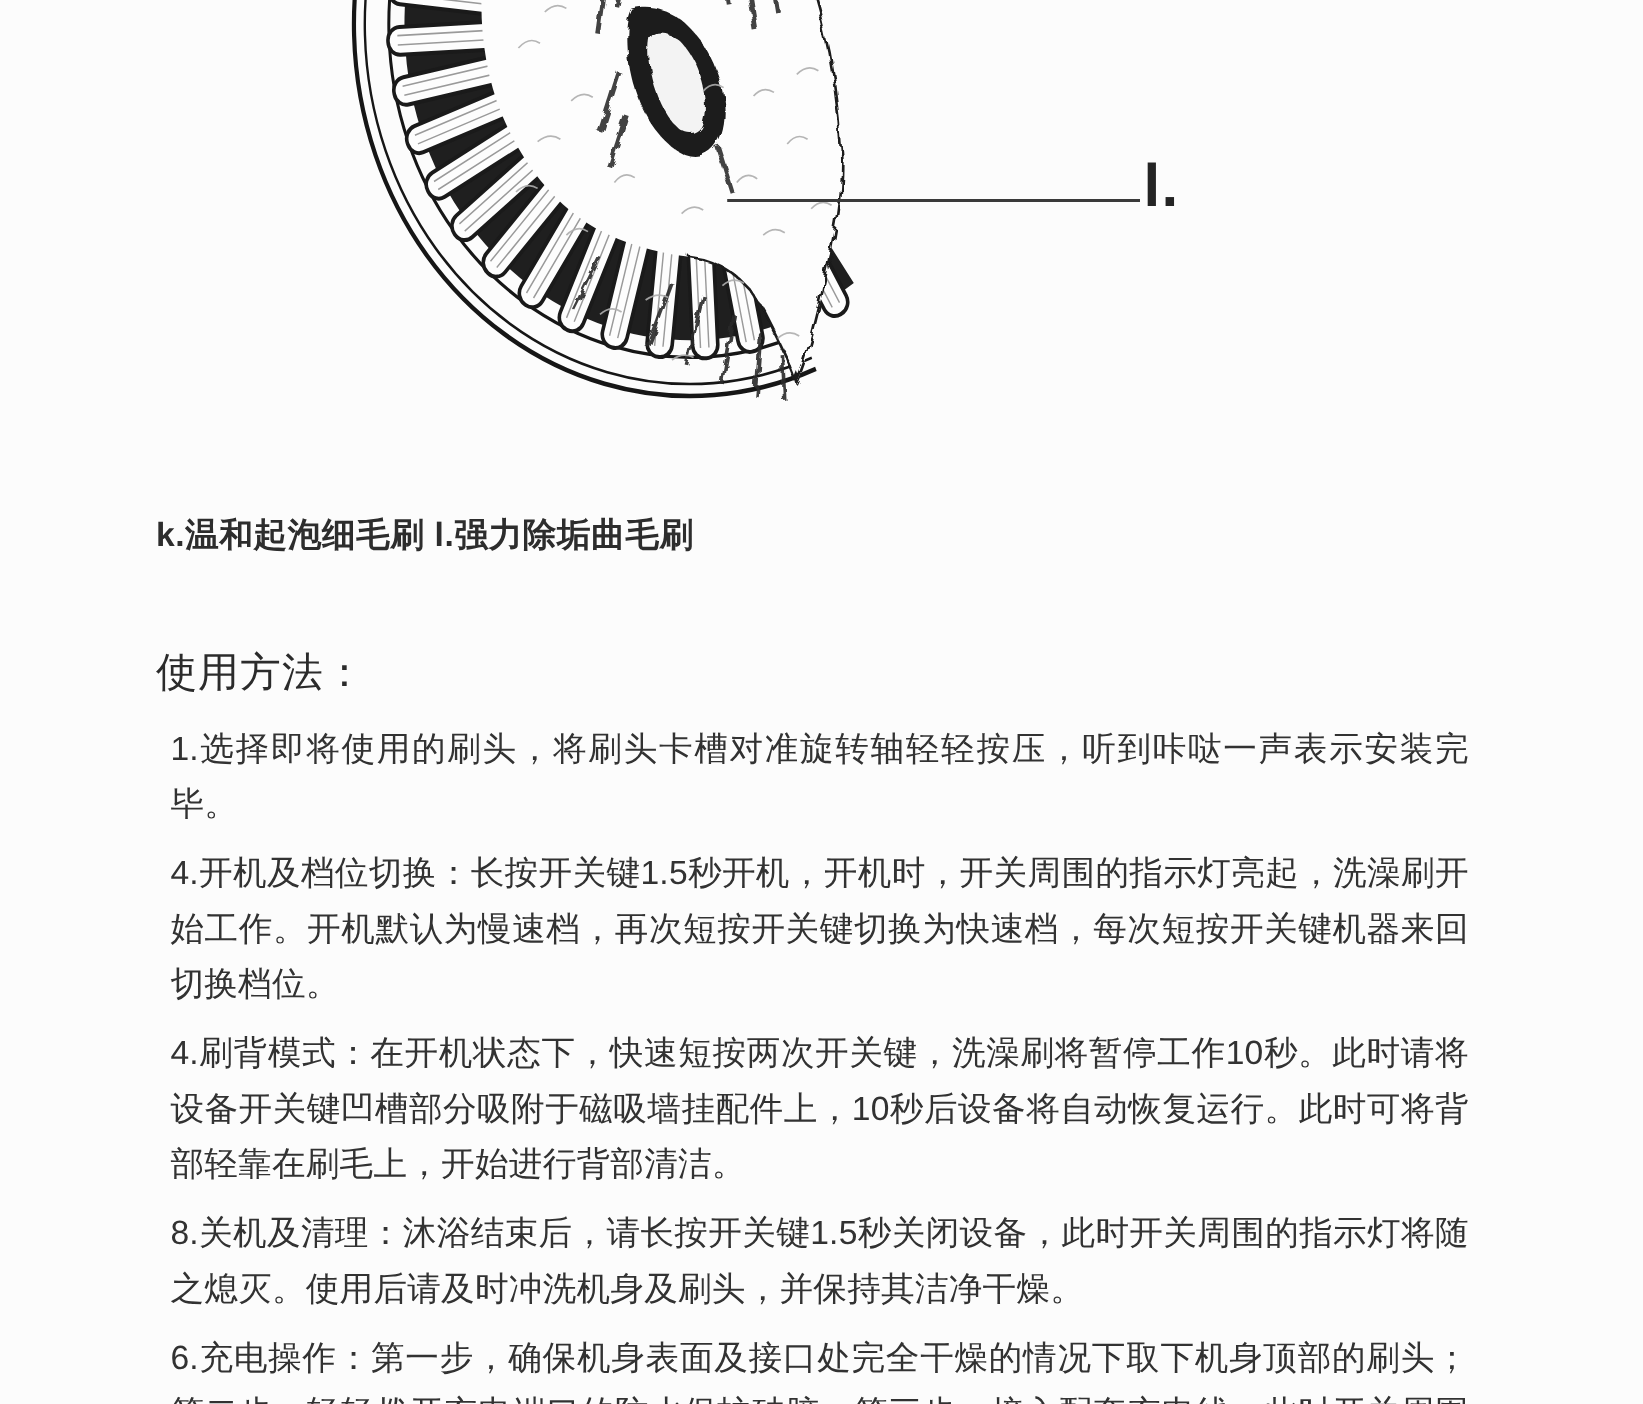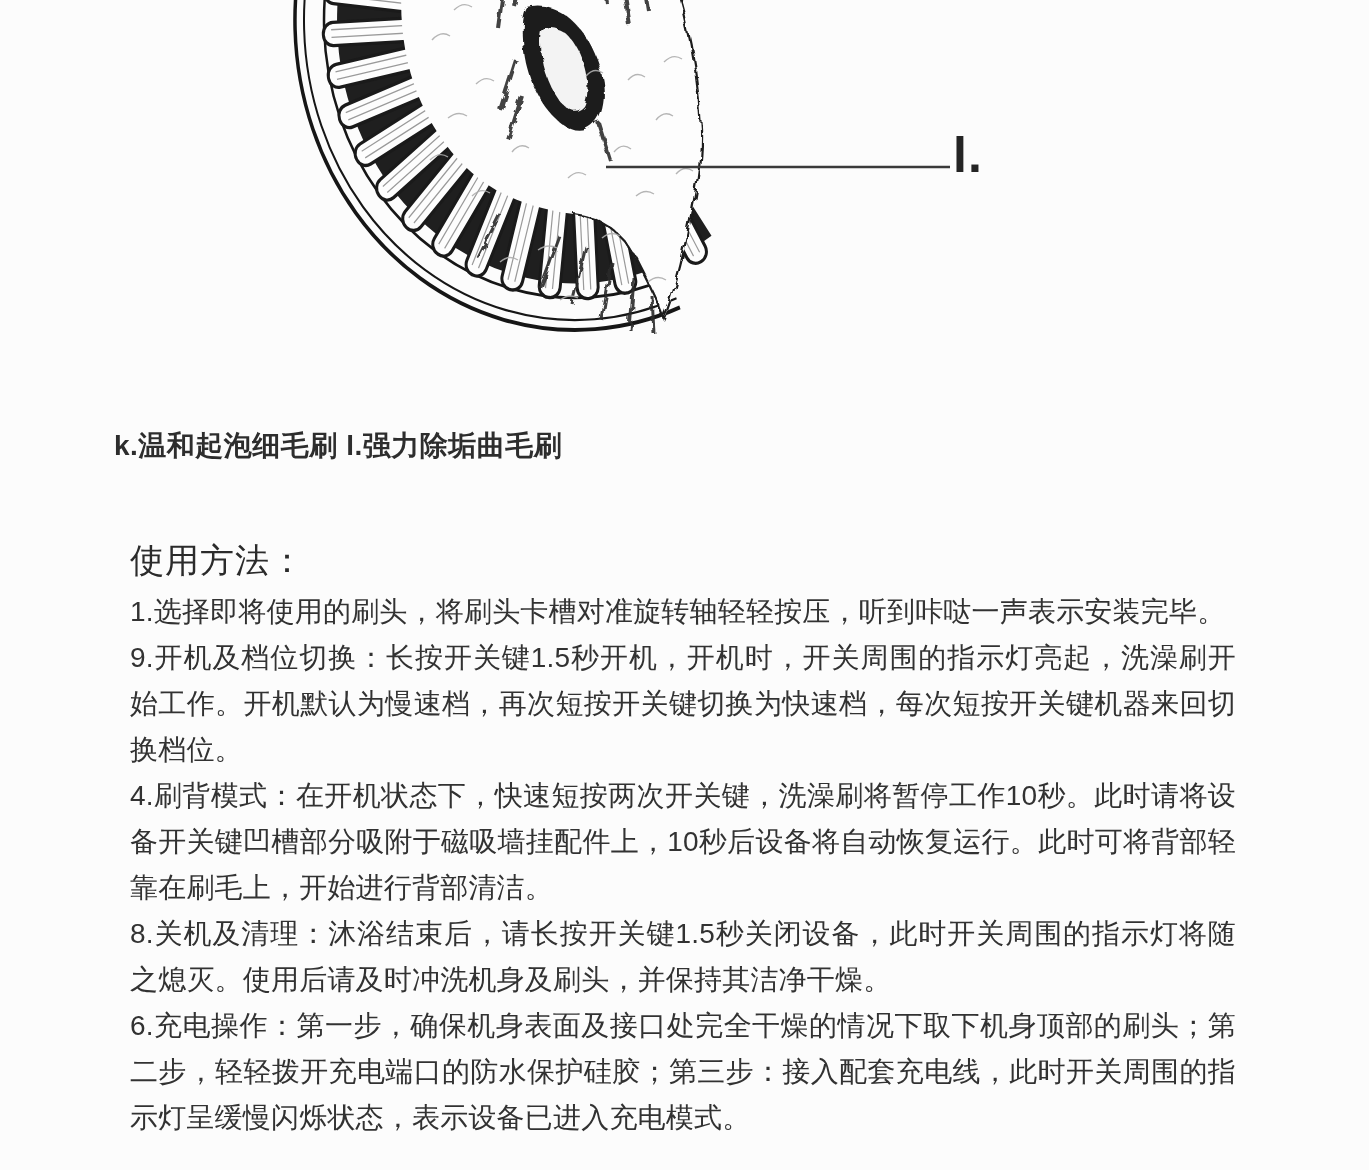--- a/index.html
+++ b/index.html
@@ -8,32 +8,32 @@
     background:#fcfcfc;
     font-family:"Liberation Sans","DejaVu Sans",sans-serif;
     color:#303030;
   }
   .illustration{position:absolute;top:0;left:0;width:1369px;height:400px;}
   .callout-label{
     position:absolute;left:953px;top:130px;
     font-size:50px;font-weight:700;color:#242424;letter-spacing:1px;line-height:1;
   }
   .caption{
-    position:absolute;left:114px;top:427px;width:1110px;
+    position:absolute;left:130px;top:427px;width:1110px;
     font-size:28px;font-weight:700;color:#2d2d2d;letter-spacing:0.5px;
   }
   .usage-heading{
     position:absolute;left:130px;top:538px;
     font-size:34px;font-weight:400;color:#2b2b2b;letter-spacing:1px;
   }
   .usage-steps{
     position:absolute;left:130px;top:589px;width:1106px;
     font-size:28px;line-height:46px;color:#323232;letter-spacing:0.2px;
   }
-  .usage-steps p{margin:0;padding:0;text-align:justify;}
+  .usage-steps p{margin:12px;padding:0;text-align:justify;}
 </style>
 </head>
 <body>
 
 <svg class="illustration" viewBox="0 0 1369 400" xmlns="http://www.w3.org/2000/svg" xmlns:xlink="http://www.w3.org/1999/xlink">
   <defs>
     <filter id="rough" x="-20%" y="-20%" width="140%" height="140%">
       <feTurbulence type="fractalNoise" baseFrequency="0.055" numOctaves="3" seed="7" result="n"></feTurbulence>
       <feDisplacementMap in="SourceGraphic" in2="n" scale="10"></feDisplacementMap>
     </filter>
@@ -136,17 +136,17 @@
 </svg>
 
 <div class="callout-label">l.</div>
 
 <div class="caption">k.温和起泡细毛刷 l.强力除垢曲毛刷</div>
 
 <div class="usage-heading">使用方法：</div>
 
 <div class="usage-steps">
   <p>1.选择即将使用的刷头，将刷头卡槽对准旋转轴轻轻按压，听到咔哒一声表示安装完毕。</p>
-  <p>9.开机及档位切换：长按开关键1.5秒开机，开机时，开关周围的指示灯亮起，洗澡刷开始工作。开机默认为慢速档，再次短按开关键切换为快速档，每次短按开关键机器来回切换档位。</p>
+  <p>4.开机及档位切换：长按开关键1.5秒开机，开机时，开关周围的指示灯亮起，洗澡刷开始工作。开机默认为慢速档，再次短按开关键切换为快速档，每次短按开关键机器来回切换档位。</p>
   <p>4.刷背模式：在开机状态下，快速短按两次开关键，洗澡刷将暂停工作10秒。此时请将设备开关键凹槽部分吸附于磁吸墙挂配件上，10秒后设备将自动恢复运行。此时可将背部轻靠在刷毛上，开始进行背部清洁。</p>
   <p>8.关机及清理：沐浴结束后，请长按开关键1.5秒关闭设备，此时开关周围的指示灯将随之熄灭。使用后请及时冲洗机身及刷头，并保持其洁净干燥。</p>
   <p>6.充电操作：第一步，确保机身表面及接口处完全干燥的情况下取下机身顶部的刷头；第二步，轻轻拨开充电端口的防水保护硅胶；第三步：接入配套充电线，此时开关周围的指示灯呈缓慢闪烁状态，表示设备已进入充电模式。</p>
 </div>
 
 </body></html>

